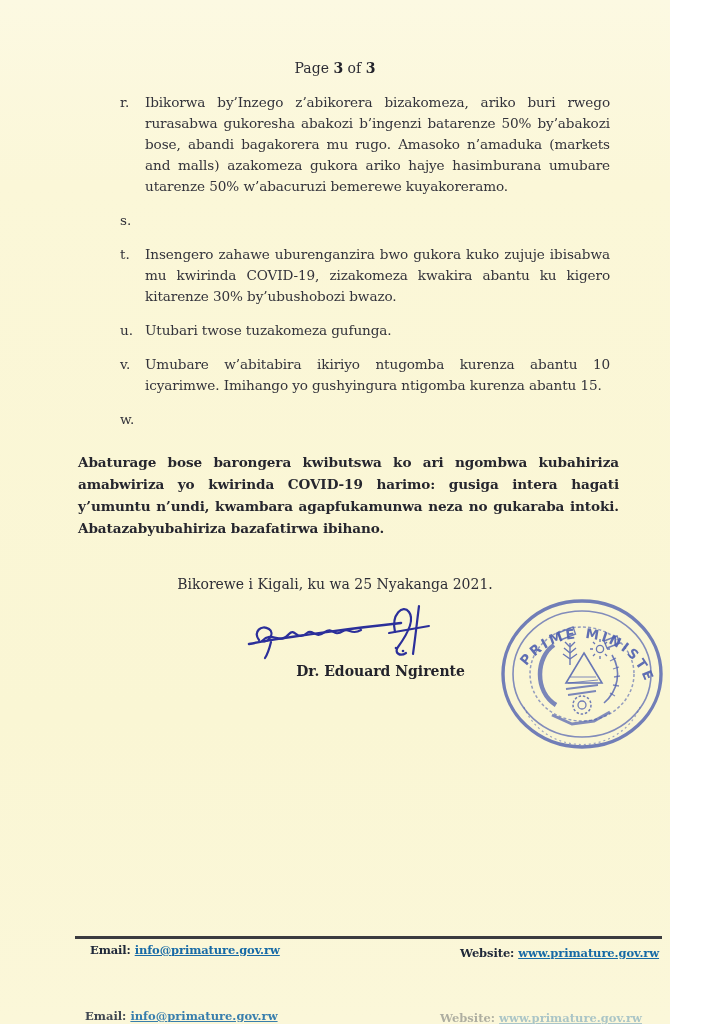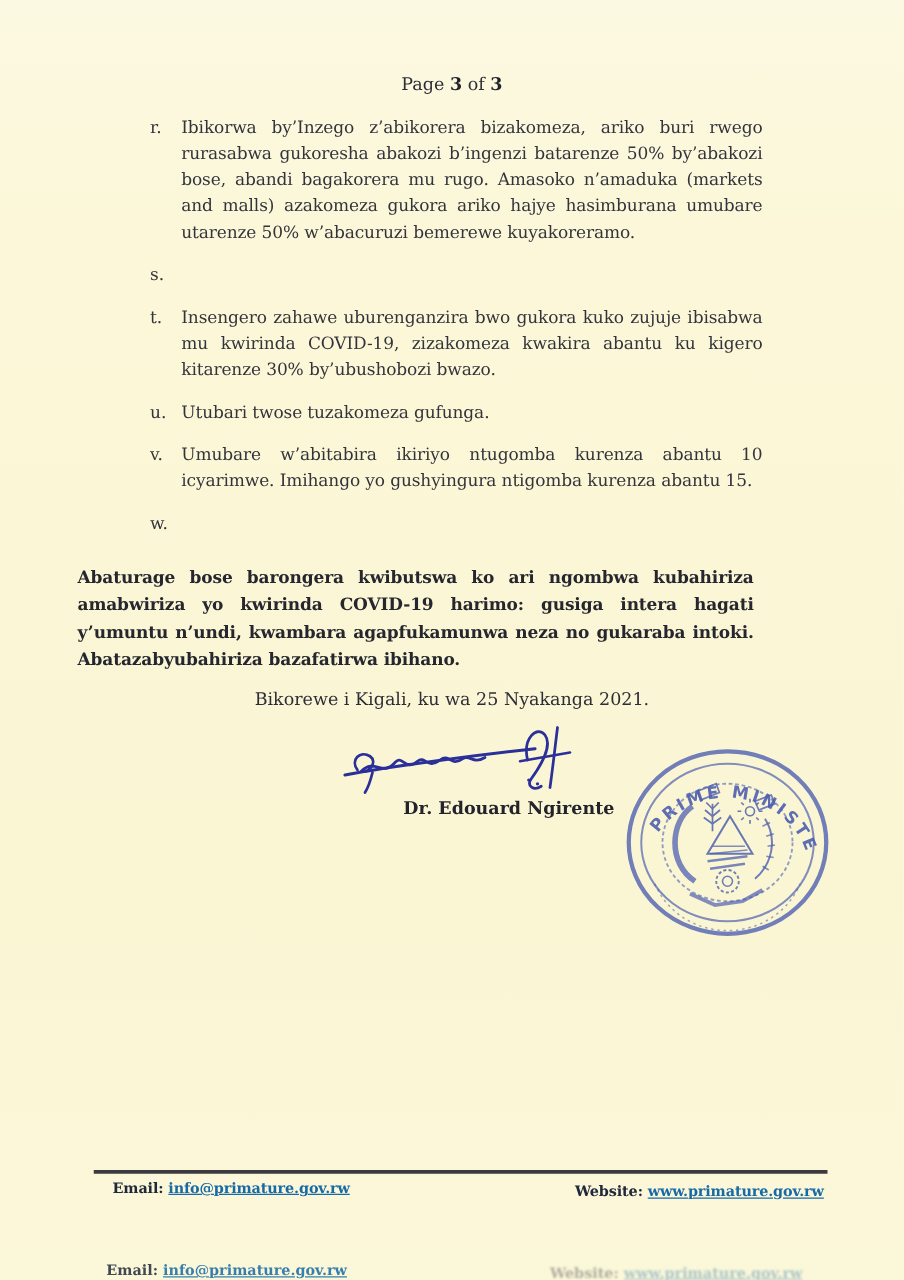--- a/index.html
+++ b/index.html
@@ -1,18 +1,18 @@
 <!DOCTYPE html>
 <html><head>
 <meta charset="utf-8">
 <style>
   html,body{margin:0;padding:0;}
   .paper{
     position:relative;
-    width:723px;height:1024px;
+    width:670px;height:1024px;
     background:#fbf7d9;
     background-image:linear-gradient(180deg,#fcf9e2 0%,#fbf7d8 18%,#faf6d4 70%,#fbf7d9 100%);
     overflow:hidden;
     font-family:"DejaVu Serif","Liberation Serif",serif;
     color:#33333b;
     font-size:13.6px;
   }
   .page-header{
     padding-top:60px;
     text-align:center;
@@ -23,30 +23,30 @@
   .doc-list{margin:16px 0 0 120px;}
   .list-item{display:flex;margin-bottom:13px;}
   .item-label{flex:none;width:25px;line-height:21px;color:#33333b;}
   .item-text{
     width:465px;
     text-align:justify;
     line-height:21px;
     letter-spacing:-0.1px;
   }
   .notice{
-    margin:21px 120px 0 62px;
+    margin:21px 120px 0 78px;
     width:541px;
     font-weight:bold;
     text-align:justify;
     line-height:22px;
     color:#26262e;
     letter-spacing:-0.1px;
   }
   .dateline{
-    margin-top:13px;
+    margin-top:37px;
     text-align:center;
     font-size:14px;
     color:#2d2d36;
   }
   .sig-block{
     position:relative;
     margin:10px auto 0 auto;
     width:260px;
     text-align:right;
   }

